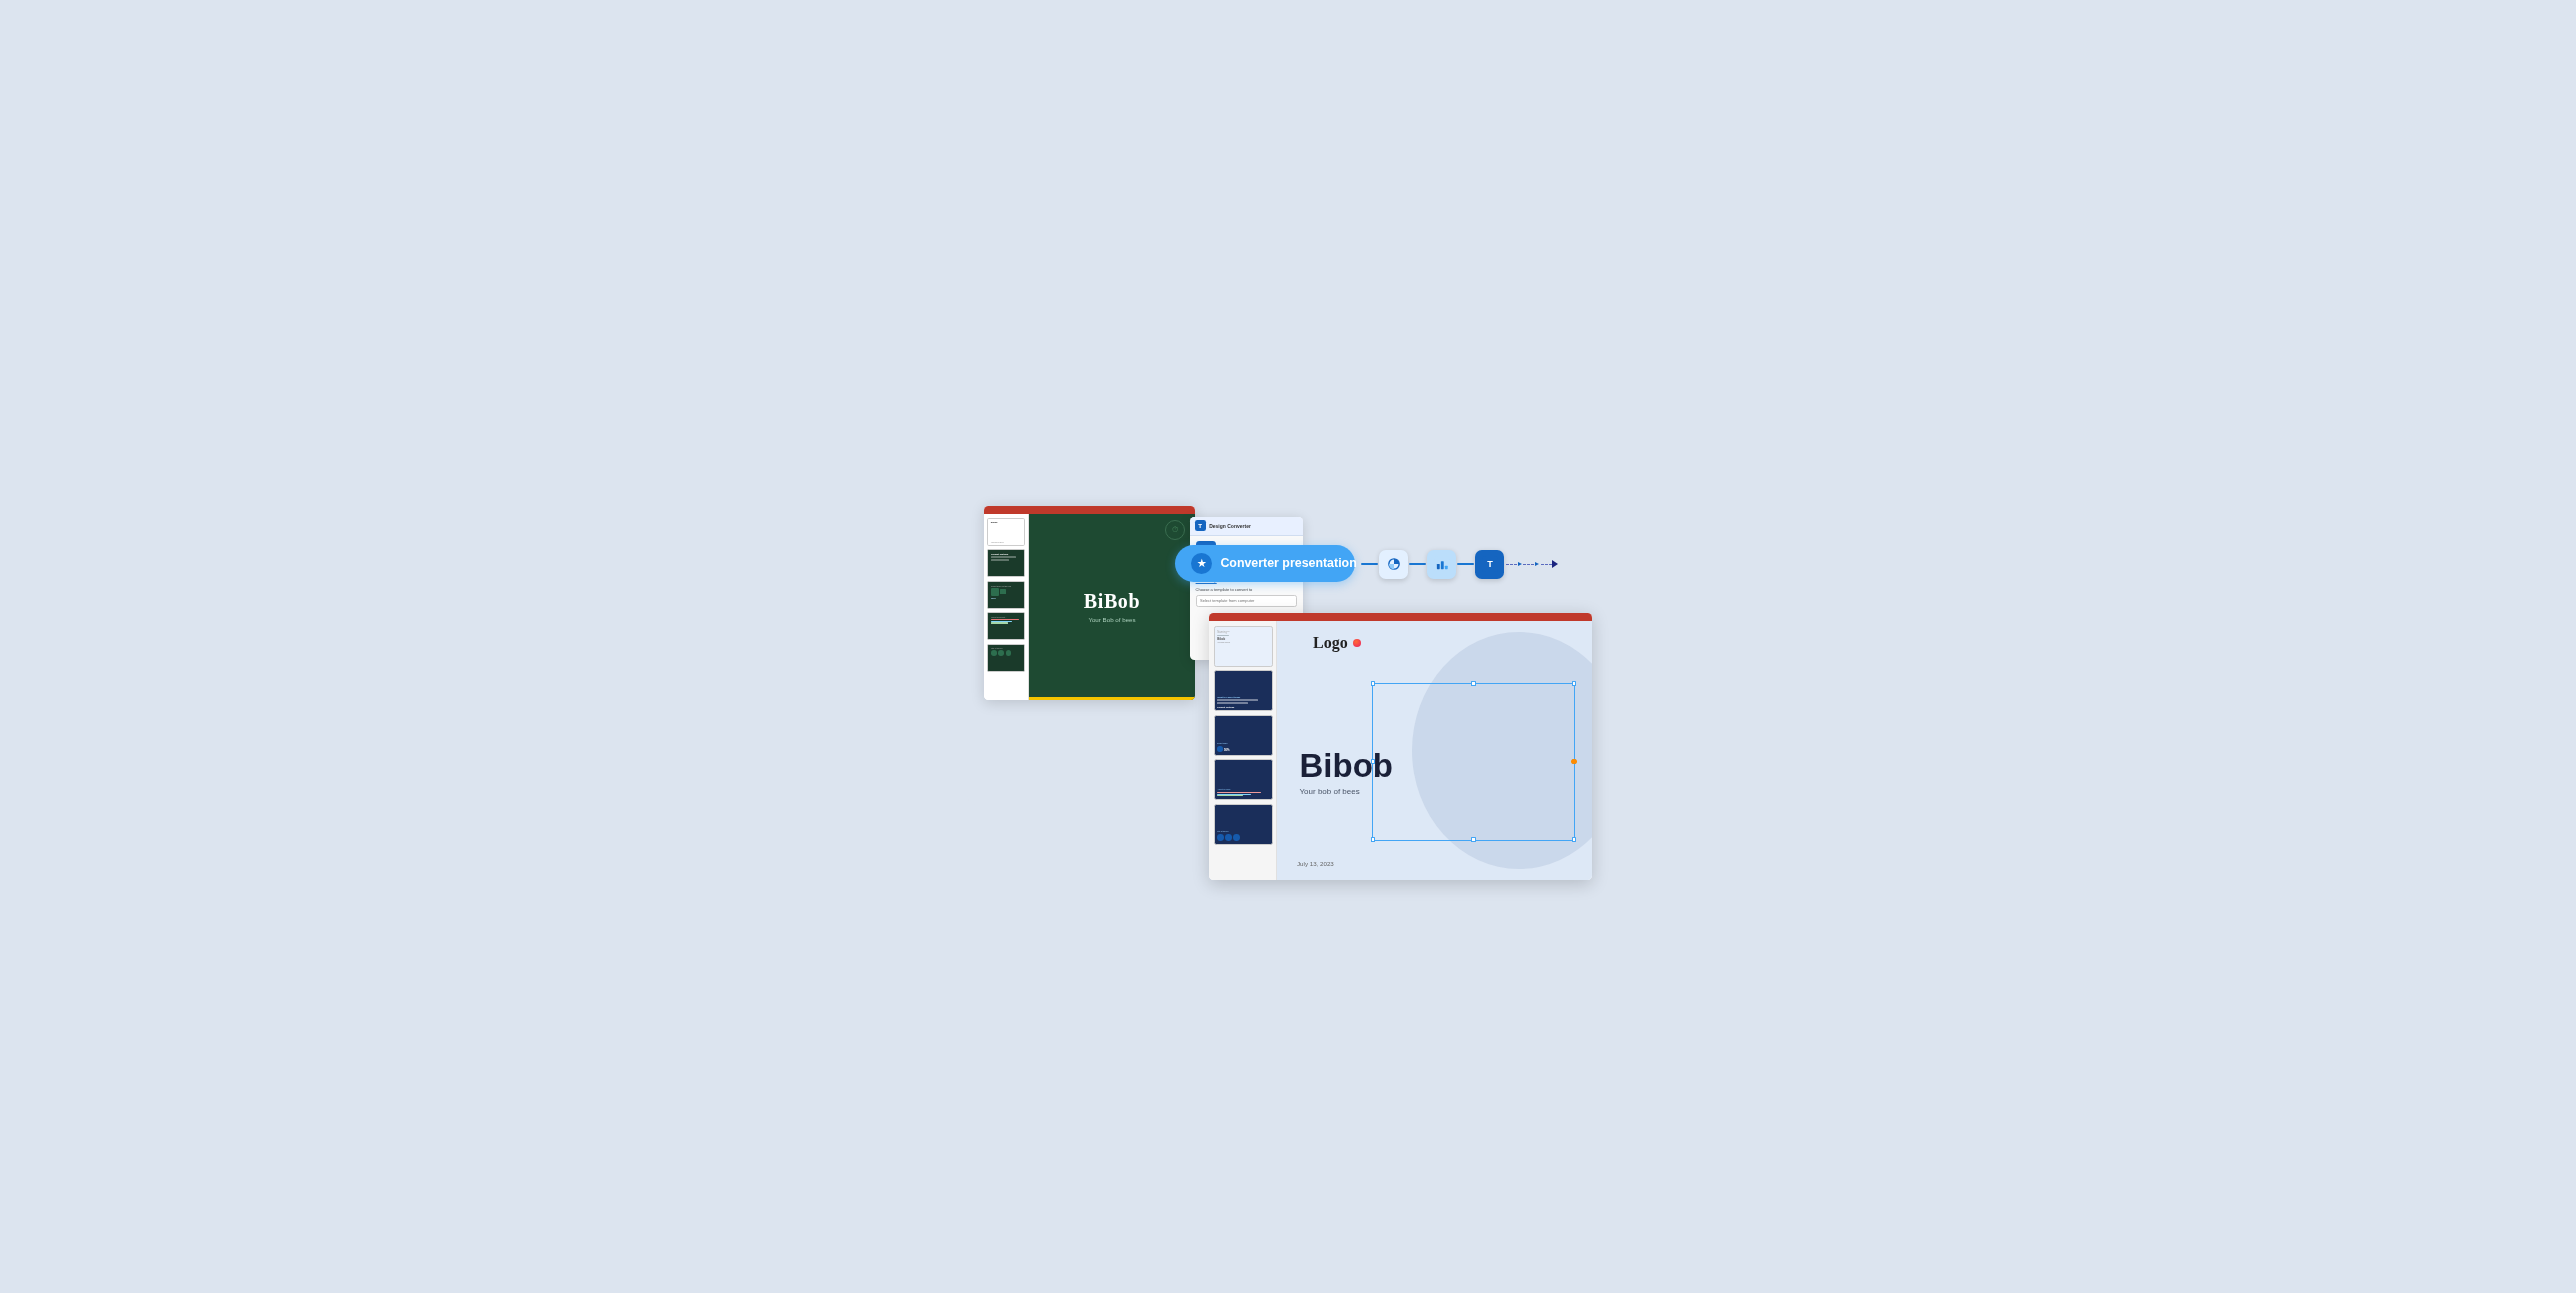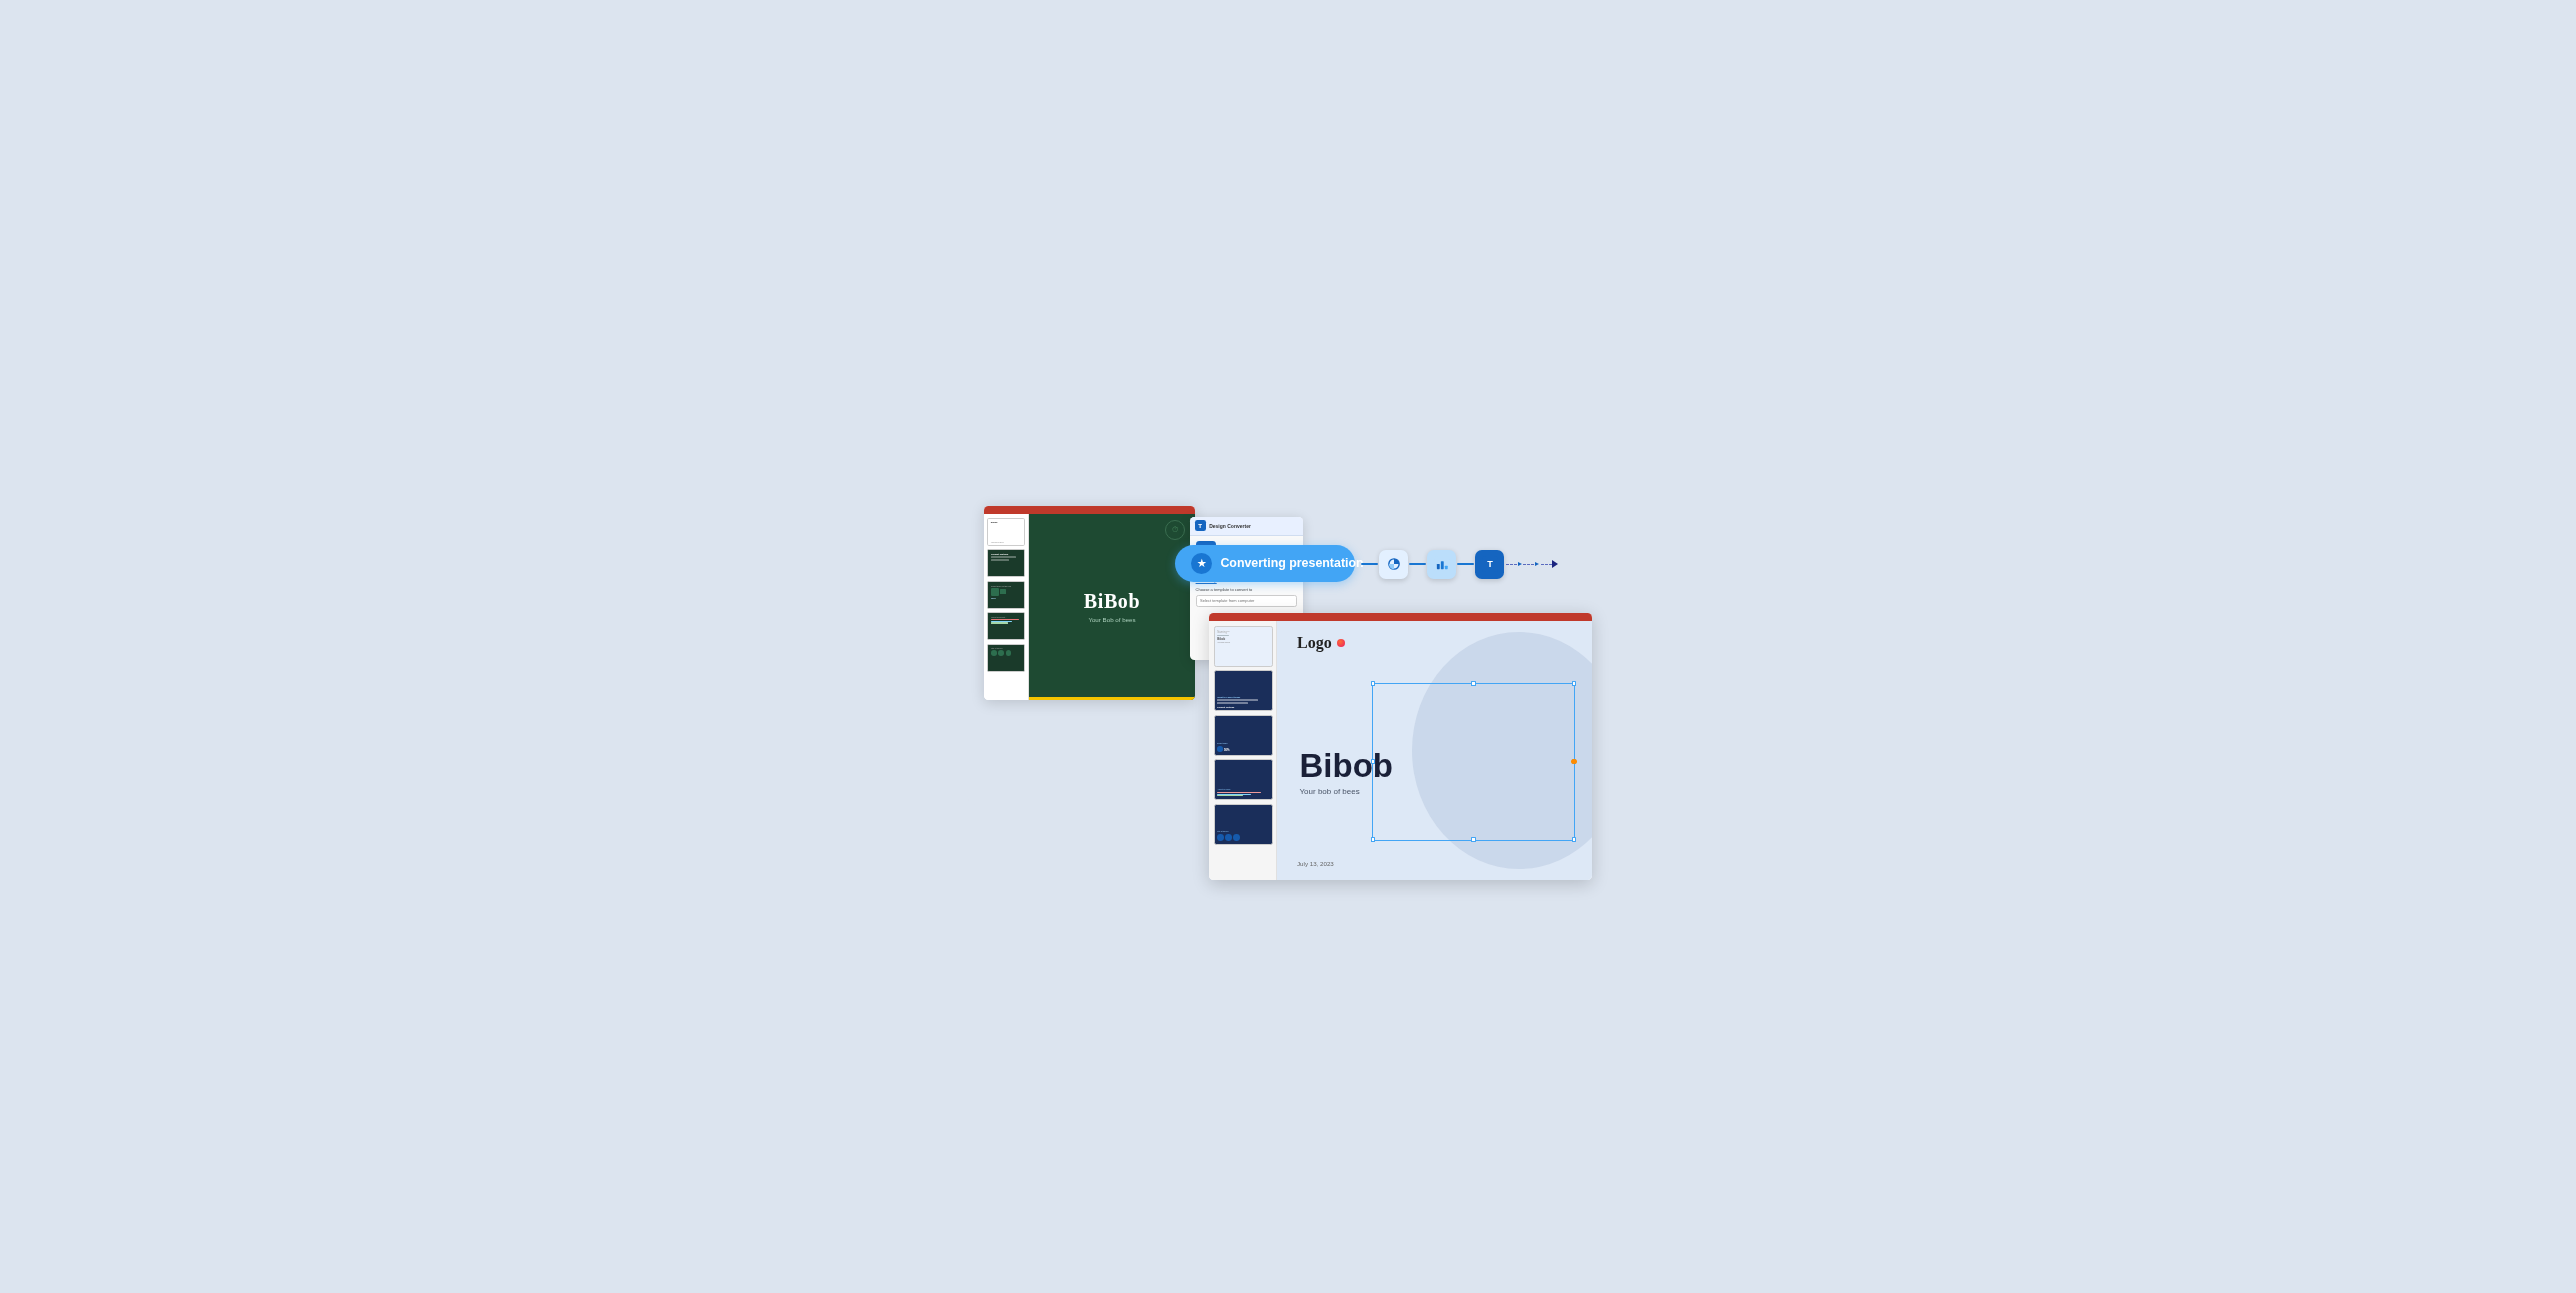--- a/index.html
+++ b/index.html
@@ -348,21 +348,21 @@
       justify-content: flex-start;
       padding: 17px 22.5px;
     }
     .right-main-content {
       z-index: 2;
       position: relative;
     }
     .right-logo-area {
       position: absolute;
       top: 13.5px;
-      left: 20px;
+      left: 36px;
       display: flex;
       align-items: center;
       gap: 4.5px;
     }
     .right-logo-text {
       font-size: 16px;
       font-weight: 700;
       color: #222;
       font-family: Georgia, serif;
     }
@@ -566,21 +566,21 @@
           <circle cx="28" cy="34" r="4" fill="#bbdefb"></circle>
           <line x1="35" y1="41" x2="44" y2="50" stroke="#1565c0" stroke-width="3" stroke-linecap="round"></line>
         </svg>
       </div>
       <div class="plugin-loading">Loading presentation...</div>
     </div>
   </div>
 
   <div class="converting-badge">
     <div class="badge-star">★</div>
-    <span class="badge-text">Converting presentation</span>
+    <span class="badge-text">Converter presentation</span>
   </div>
 
   <div class="connector-area">
     <div class="line-segment"></div>
 
     <div class="conn-icon conn-icon-ppt">
       <svg width="16" height="16" viewBox="0 0 28 28" fill="none">
         <rect width="28" height="28" rx="6" fill="#e3f0ff"></rect>
         <circle cx="14" cy="14" r="9" fill="none" stroke="#1565c0" stroke-width="2.5"></circle>
         <path d="M14 14 L14 5 A9 9 0 0 1 23 14 Z" fill="#1565c0"></path>

